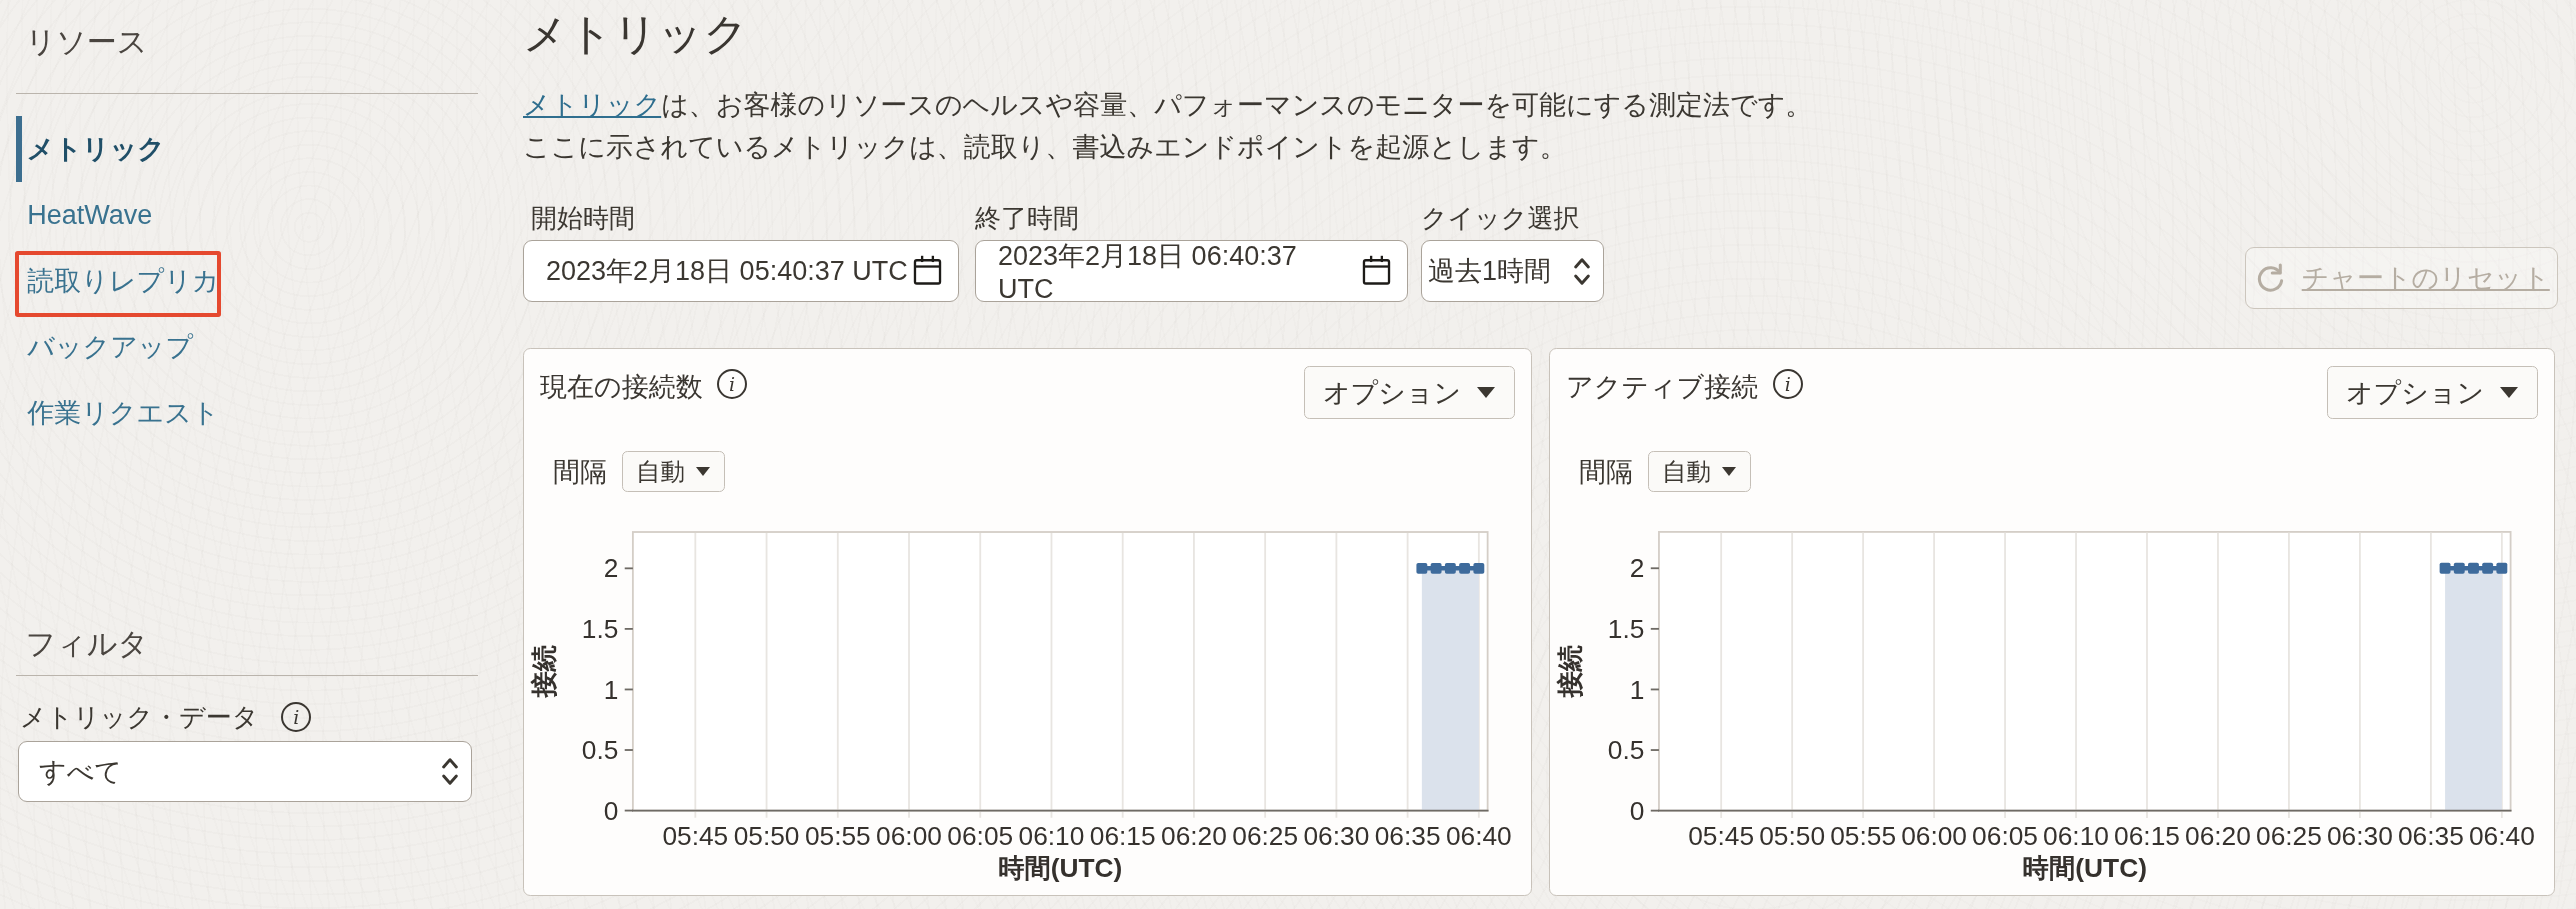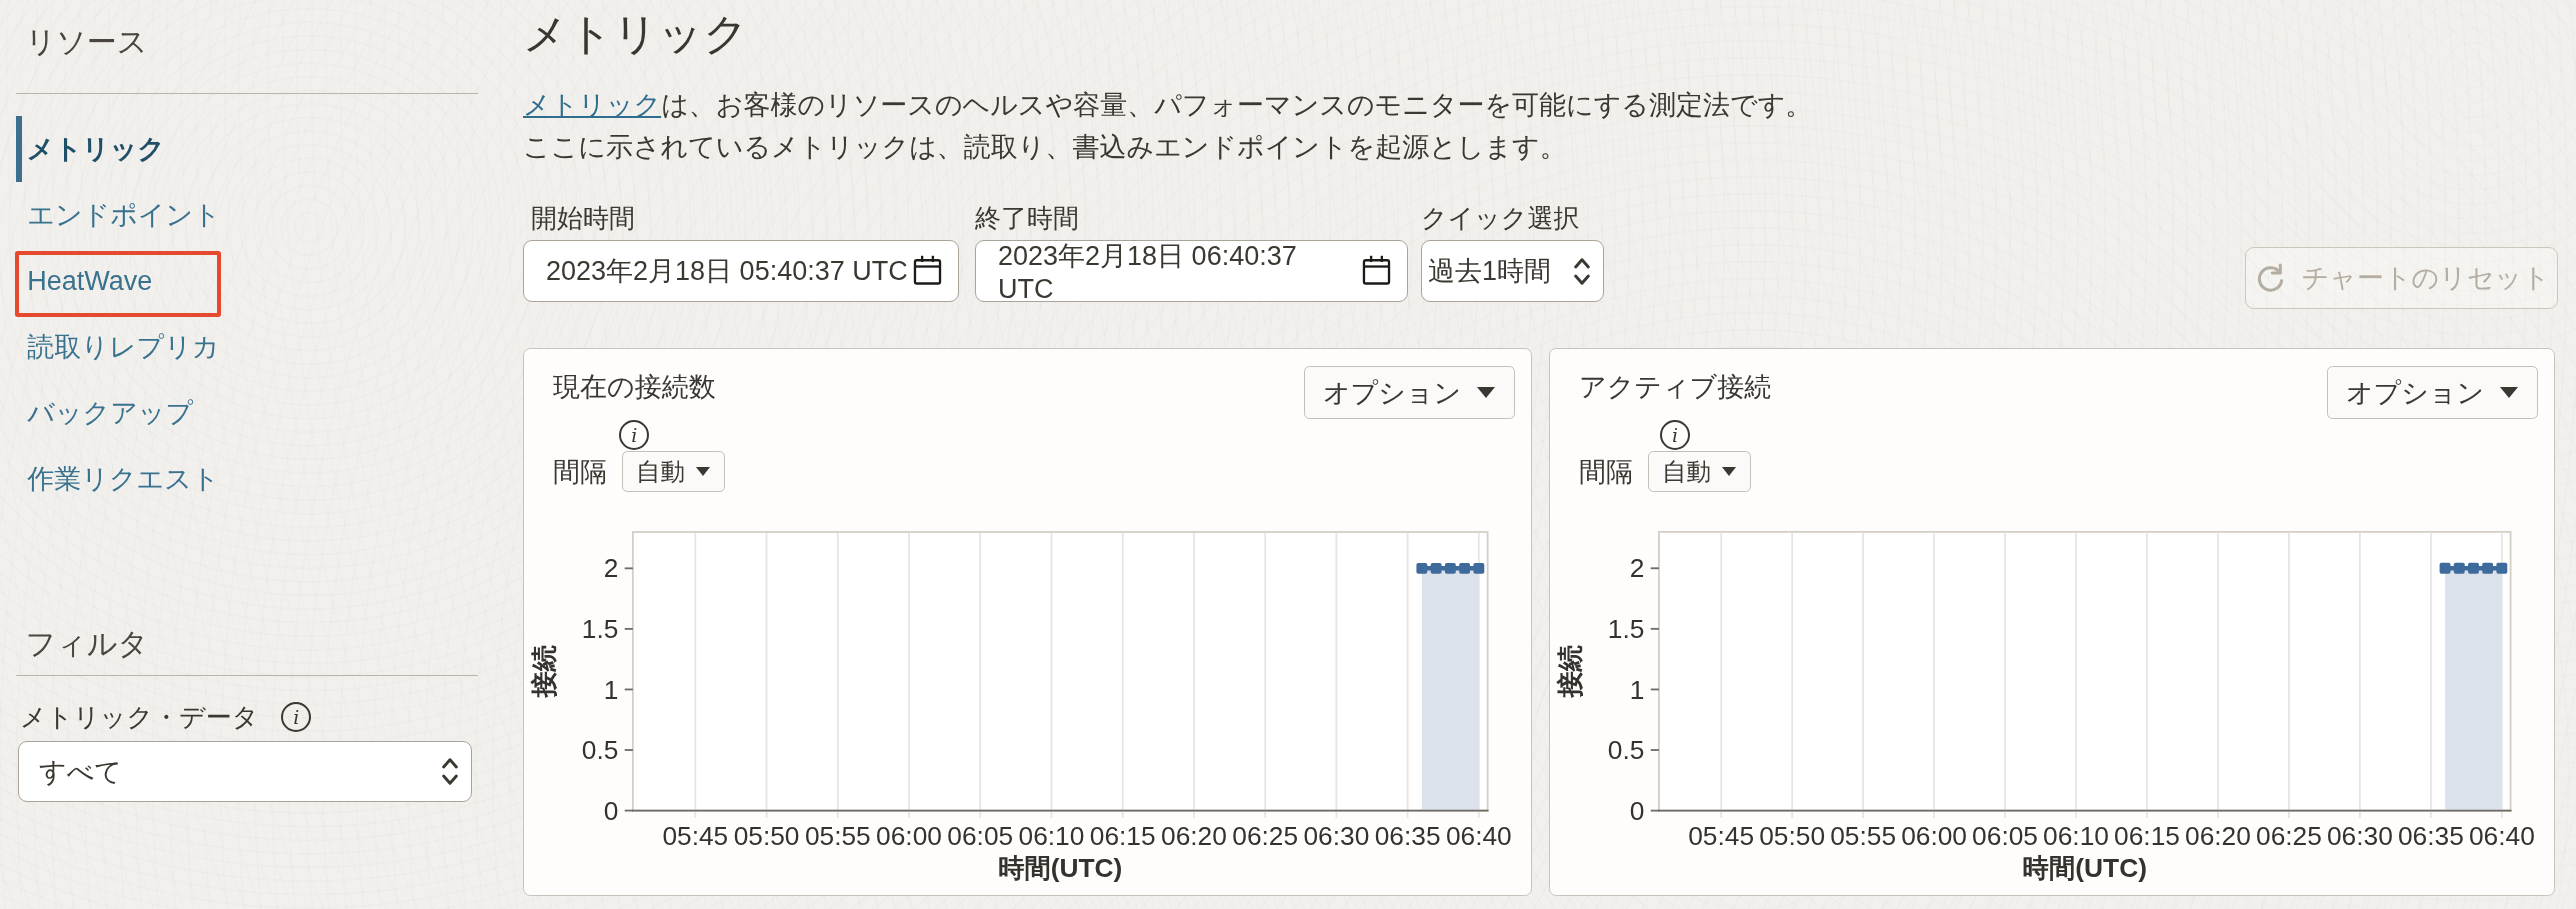--- a/index.html
+++ b/index.html
@@ -44,27 +44,27 @@
   #start-label{left:523px;margin-left:8px;} #end-label{left:975px;} #quick-label{left:1421px;}
   .time-input{position:absolute;top:240px;height:62px;background:#fff;border:1.8px solid #aaa39a;border-radius:9px;
     box-sizing:border-box;display:flex;align-items:center;justify-content:space-between;
     font-size:27px;padding:0 14.5px 0 22px;cursor:pointer;}
   #start-input{left:523px;width:436px;}
   #end-input{left:975px;width:433px;}
   #quick-select{left:1421px;top:240px;width:183px;height:62px;padding:0 11px 0 6px;}
   #reset-button{position:absolute;left:2245px;top:247px;width:313px;height:62px;
     border:1.8px solid #ccc6bd;border-radius:9px;background:rgba(255,255,255,0.25);
     display:flex;align-items:center;justify-content:center;gap:14.5px;
-    font-size:27px;color:#b5ada2;box-sizing:border-box;cursor:default;}
+    font-size:27px;color:#b5ada2;box-sizing:border-box;cursor:default;text-decoration:underline;}
   
   .card{position:absolute;top:348px;height:548px;background:#fefdfc;border:1.8px solid #c8c2ba;
     border-radius:7.3px;box-sizing:border-box;}
   #card-0{left:523px;width:1009px;}
   #card-1{left:1549px;width:1006px;}
-  .card-title-row{position:absolute;left:29px;top:20px;display:flex;align-items:center;gap:14.5px;font-size:27px;color:#3a3631;flex-direction:column;}
+  .card-title-row{position:absolute;left:16px;top:20px;display:flex;align-items:flex-start;gap:14.5px;font-size:27px;color:#3a3631;}
   .options-button{position:absolute;right:16.3px;top:17px;width:211px;height:53px;
     background:#fbfaf8;border:1.8px solid #c5bfb7;border-radius:5.4px;box-sizing:border-box;
     display:flex;align-items:center;justify-content:center;gap:16.3px;font-size:27px;color:#3b3731;cursor:pointer;}
   .caret-down{width:0;height:0;border-left:9px solid transparent;border-right:9px solid transparent;border-top:11px solid #3b3731;}
   .caret-down.small{border-left-width:7.3px;border-right-width:7.3px;border-top-width:9px;}
   .interval-row{position:absolute;left:29px;top:102px;display:flex;align-items:center;gap:14.5px;font-size:27px;}
   .interval-button{width:103px;height:41px;background:#fbfaf8;border:1.8px solid #c5bfb7;border-radius:5.4px;
     box-sizing:border-box;display:flex;align-items:center;justify-content:center;gap:11px;font-size:24.5px;cursor:pointer;}
   .chart-svg{position:absolute;left:0;top:172px;}
   .tick{font-family:"Liberation Sans","DejaVu Sans",sans-serif;font-size:29px;fill:#35312d;}
@@ -74,21 +74,20 @@
 </head>
 <body>
 
 <div id="viewport">
 
   <div class="section-heading" id="resources-heading">リソース</div>
   <div class="h-divider" id="divider-1"></div>
 
   <div class="side-nav">
     <div class="nav-item active">メトリック</div>
-    <div class="nav-item">エンドポイント</div>
     <div class="nav-item">HeatWave</div>
     <div class="nav-item">読取りレプリカ</div>
     <div class="nav-item">バックアップ</div>
     <div class="nav-item">作業リクエスト</div>
   </div>
   <div id="highlight-box"></div>
 
   <div class="section-heading" id="filter-heading">フィルタ</div>
   <div class="h-divider" id="divider-2"></div>
   <div id="filter-label-row">

